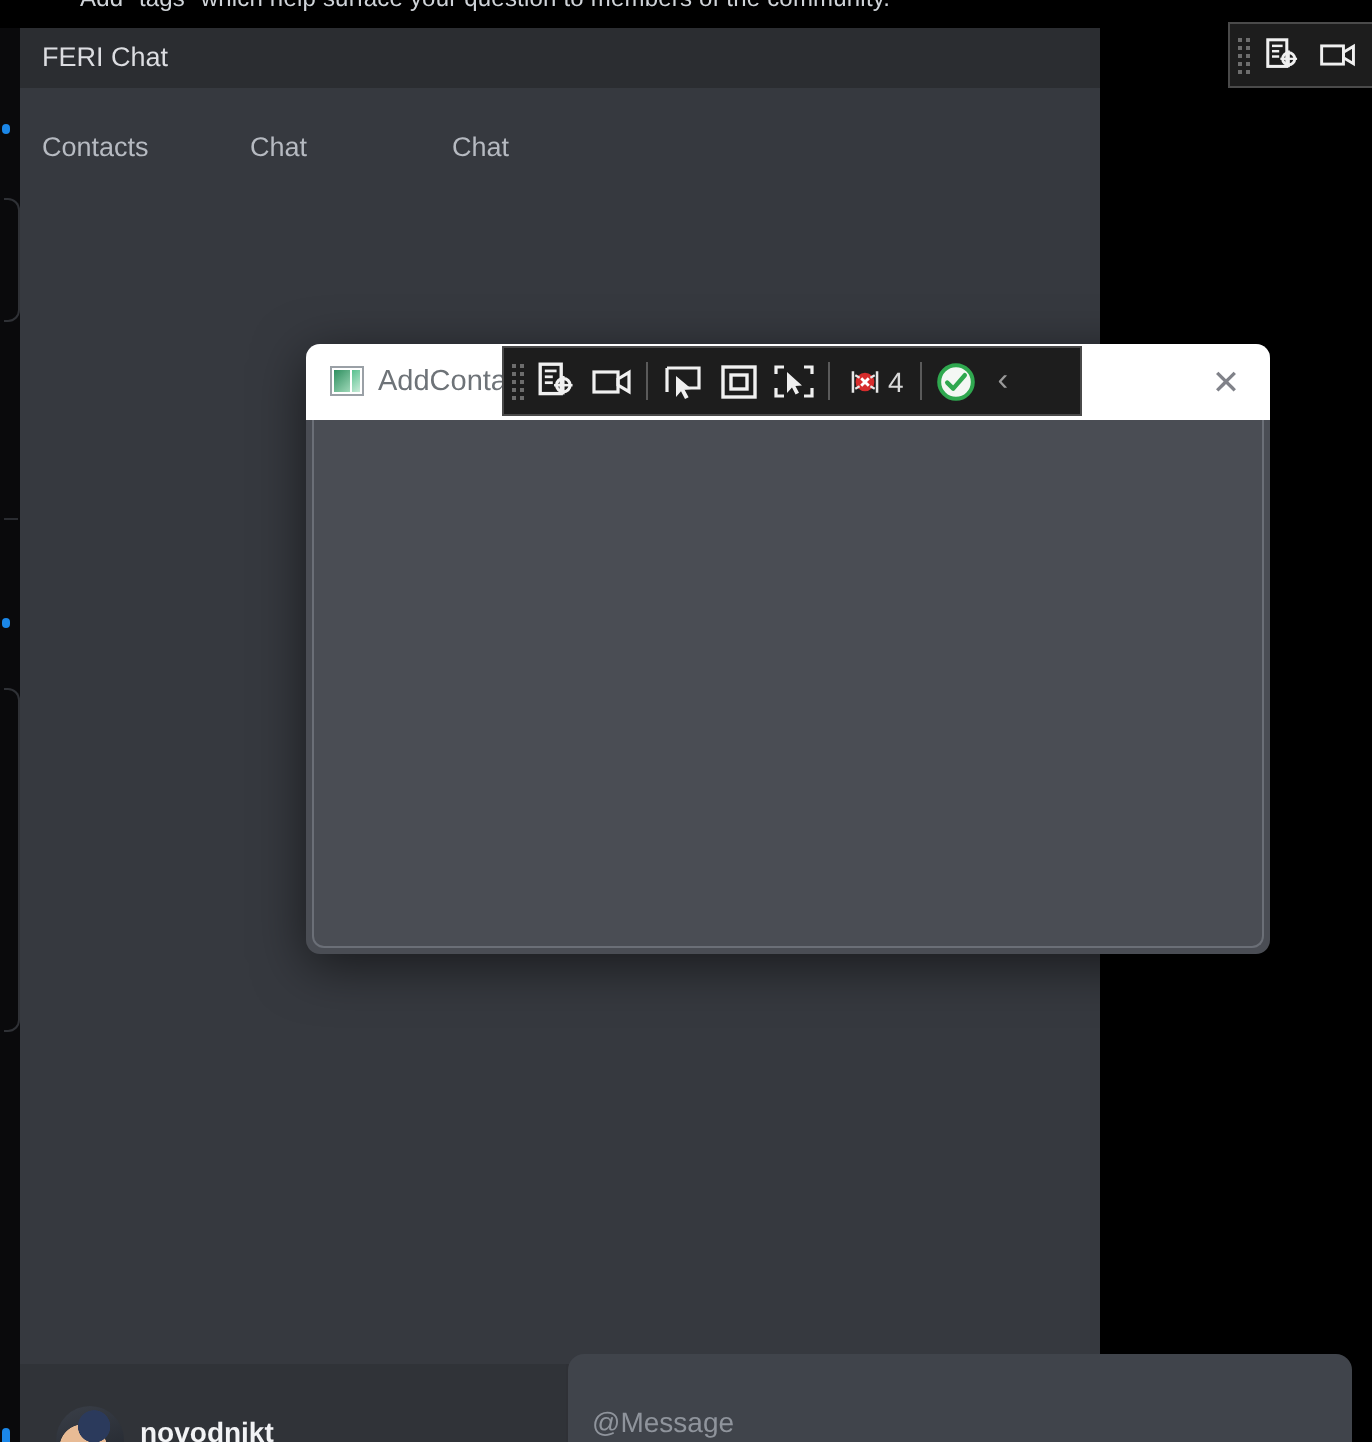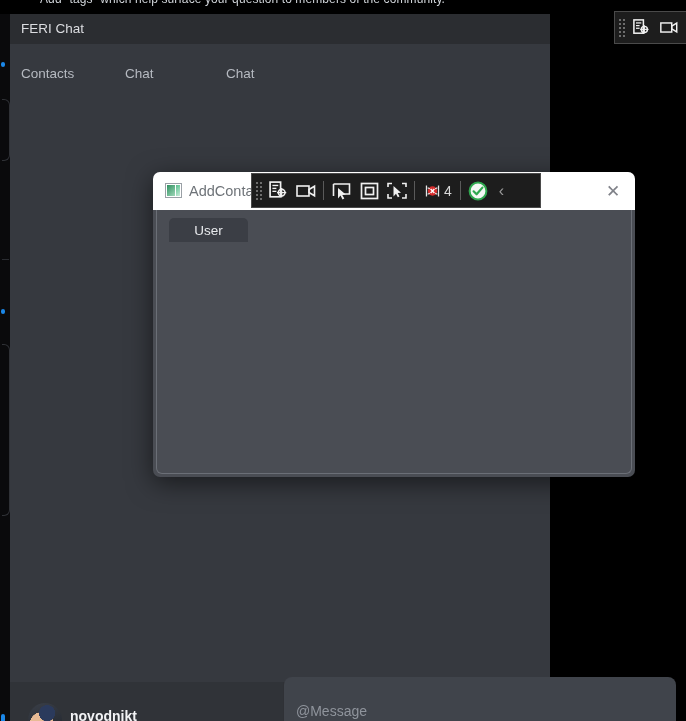--- a/index.html
+++ b/index.html
@@ -439,25 +439,20 @@
     <div id="dialog-icon">
       <div class="sq-a"></div>
       <div class="sq-b"></div>
     </div>
     <div id="dialog-title">AddContact</div>
     <div id="dialog-close">✕</div>
   </div>
 
   <div id="dialog-body">
 
-    <div id="tab-strip">
-      <div id="tab-user">
-        <span class="tab-label">User</span>
-      </div>
-    </div>
 
 
   </div>
 </div>
 
 <div id="dialog-toolbar">
   <div class="grip"></div>
 
   <div class="tb-btn">
     <svg width="21" height="21" viewBox="0 0 20 20">

